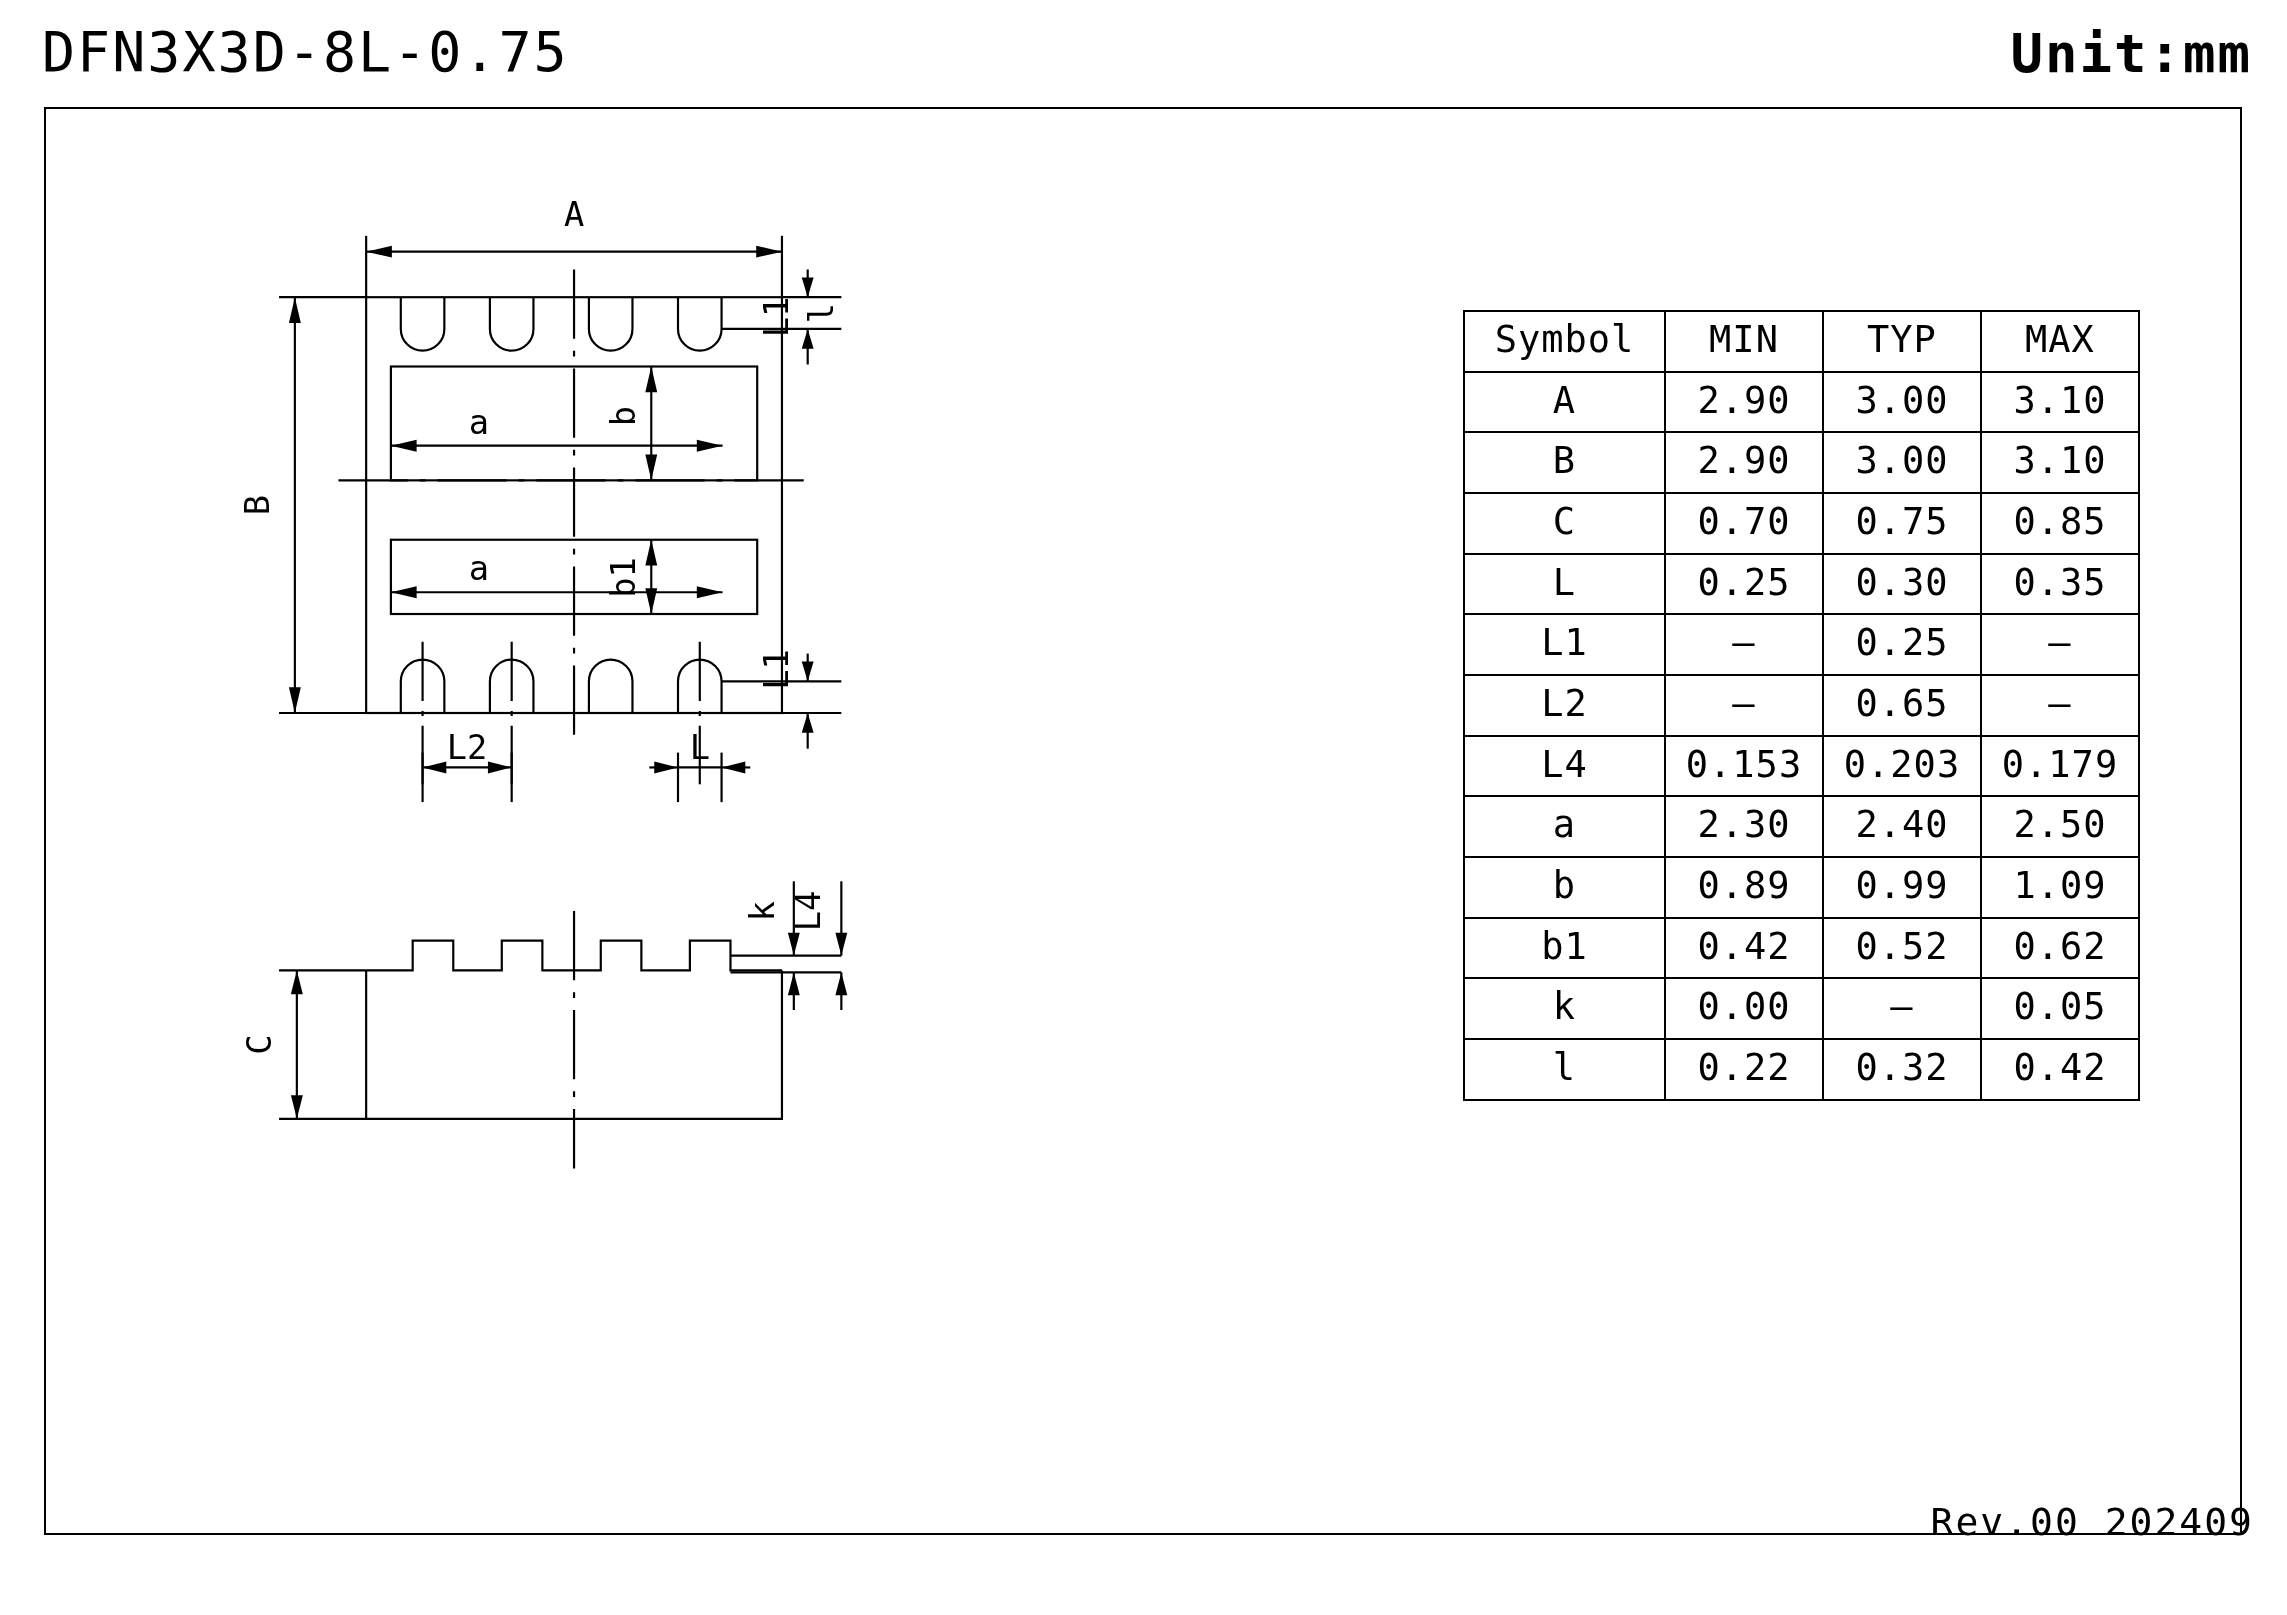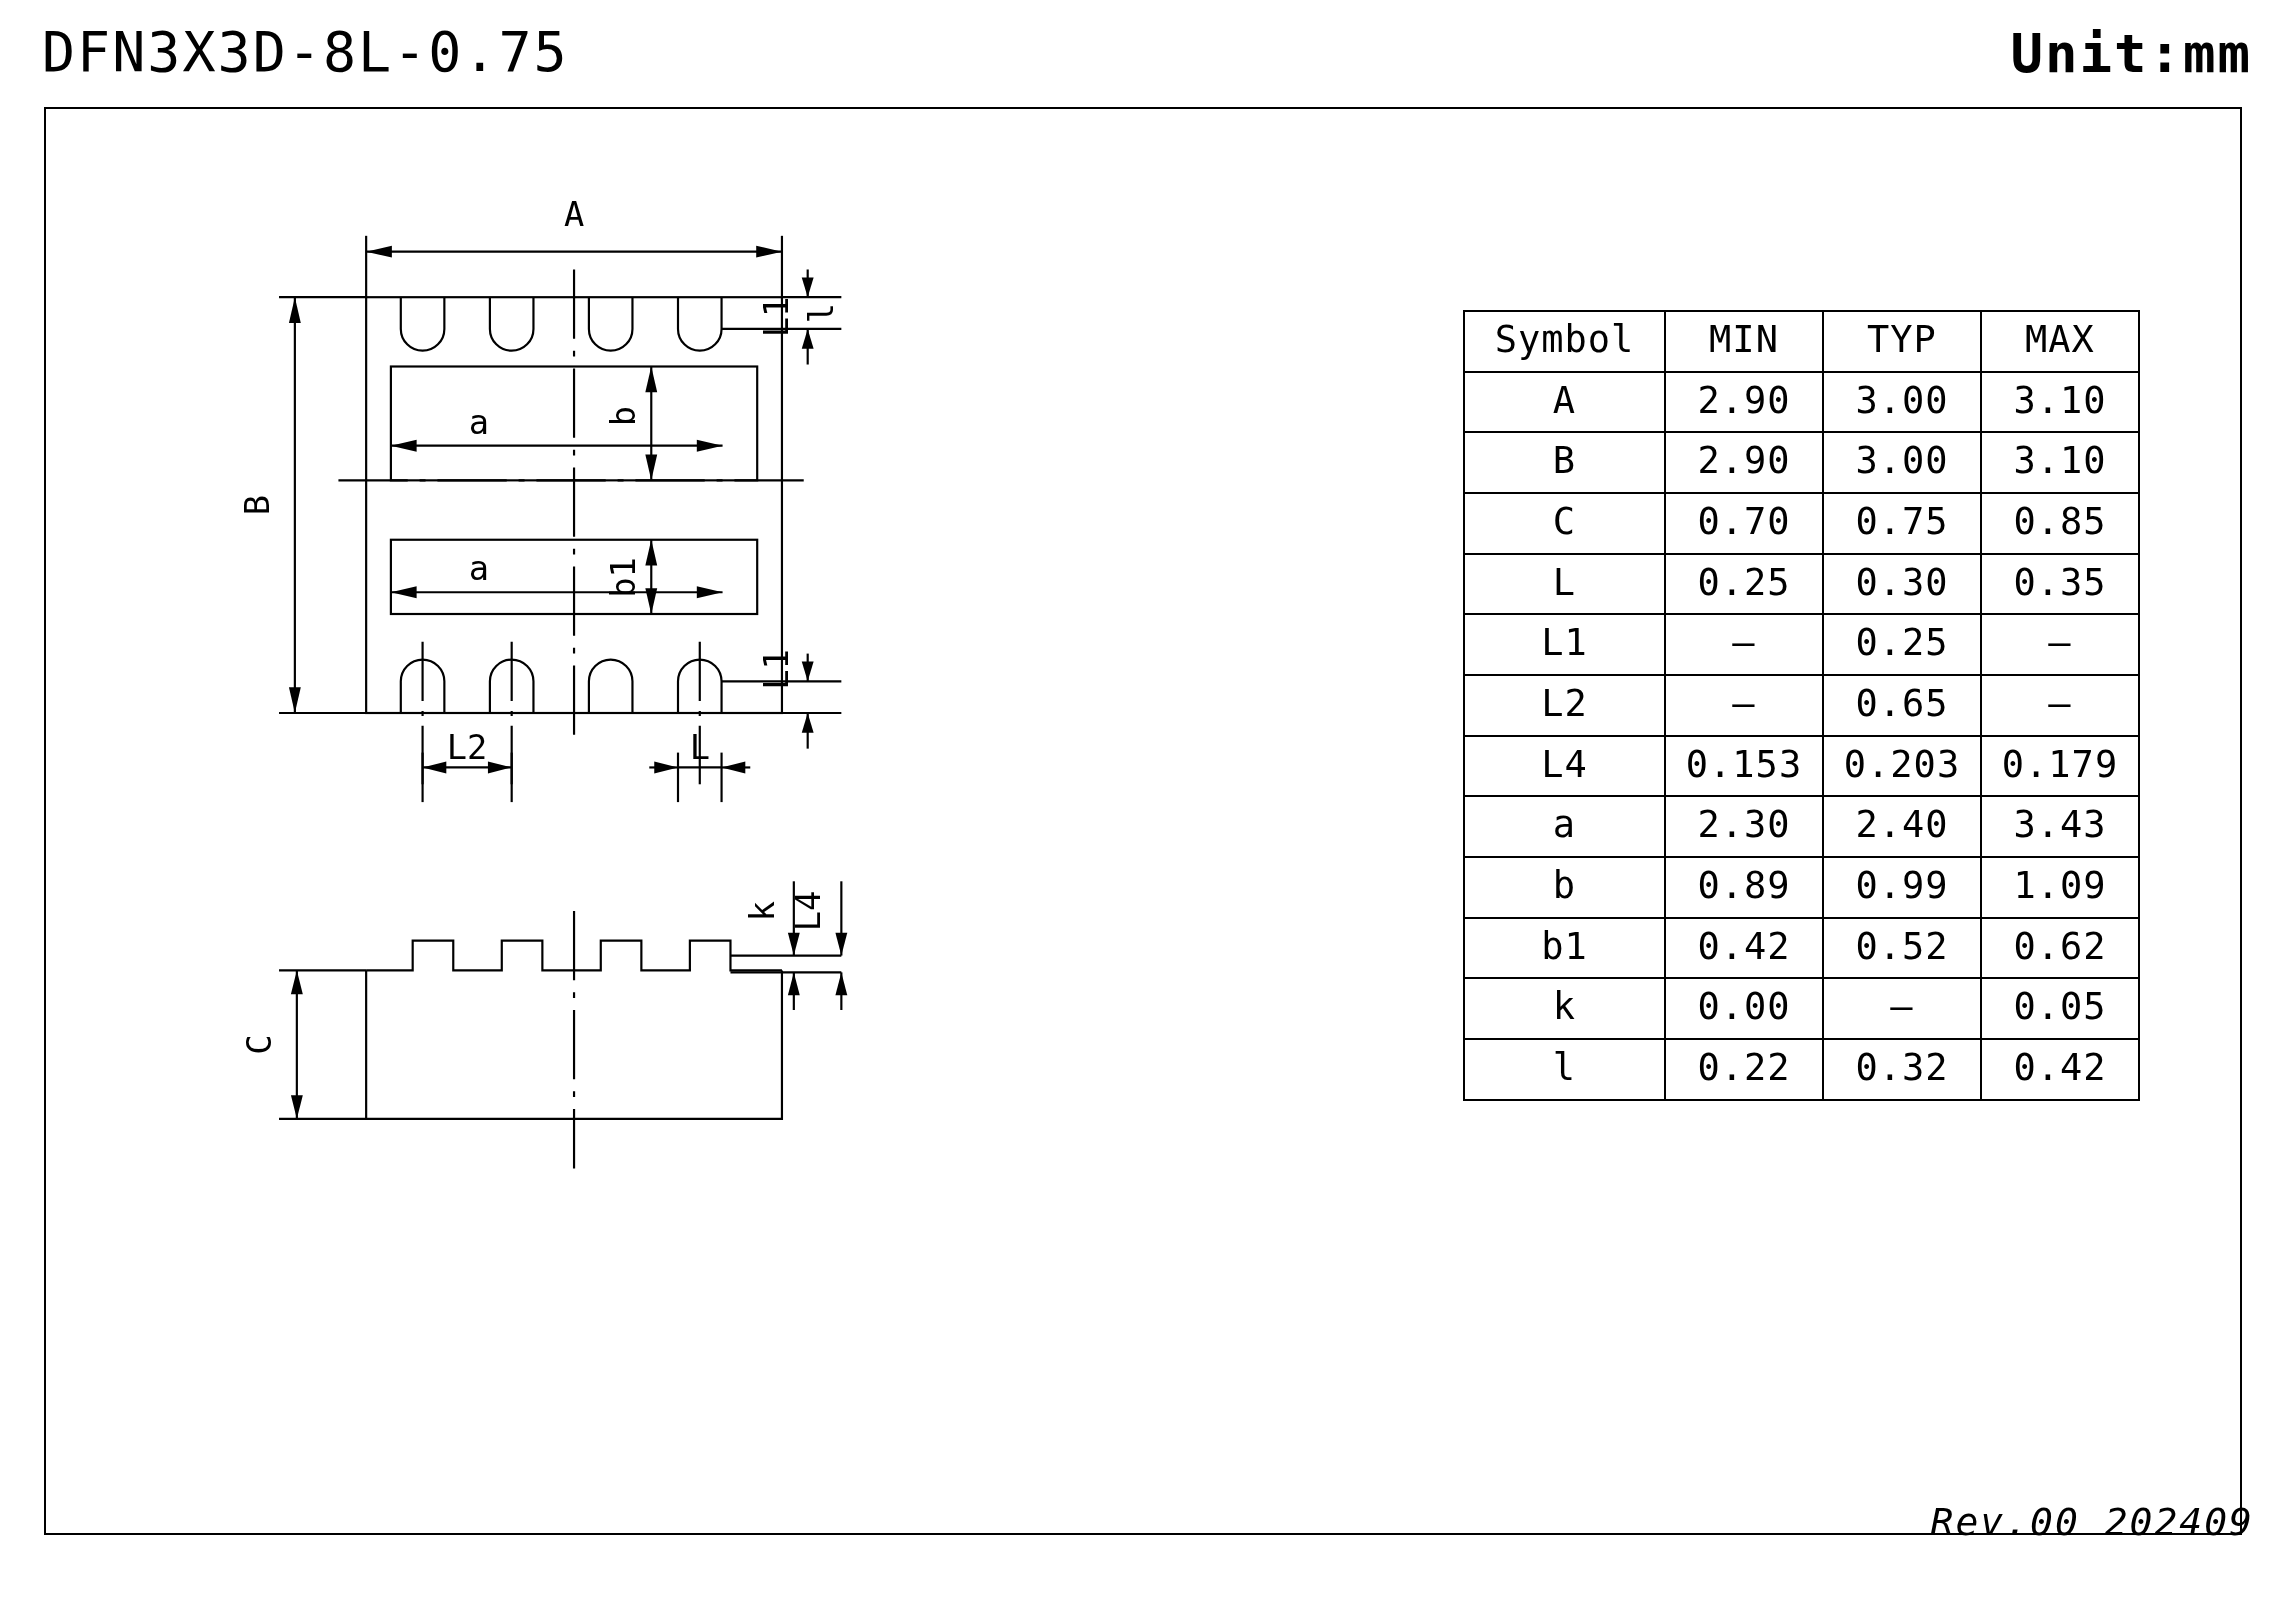--- a/index.html
+++ b/index.html
@@ -44,21 +44,20 @@
   }
   .rev {
     position: absolute;
     right: 34px;
     bottom: 12px;
     font-size: 38px;
     letter-spacing: 2px;
     white-space: nowrap;
     font-family: "DejaVu Sans Mono", monospace;
     font-weight: 300;
-    font-style: italic;
   }
   .frame {
     position: absolute;
     left: 44px;
     top: 107px;
     width: 2198px;
     height: 1428px;
     border: 2px solid #000;
     box-sizing: border-box;
   }
@@ -311,21 +310,21 @@
       <tr>
           <td>L4</td>
           <td>0.153</td>
           <td>0.203</td>
           <td>0.179</td>
         </tr>
       <tr>
           <td>a</td>
           <td>2.30</td>
           <td>2.40</td>
-          <td>3.43</td>
+          <td>2.50</td>
         </tr>
       <tr>
           <td>b</td>
           <td>0.89</td>
           <td>0.99</td>
           <td>1.09</td>
         </tr>
       <tr>
           <td>b1</td>
           <td>0.42</td>

